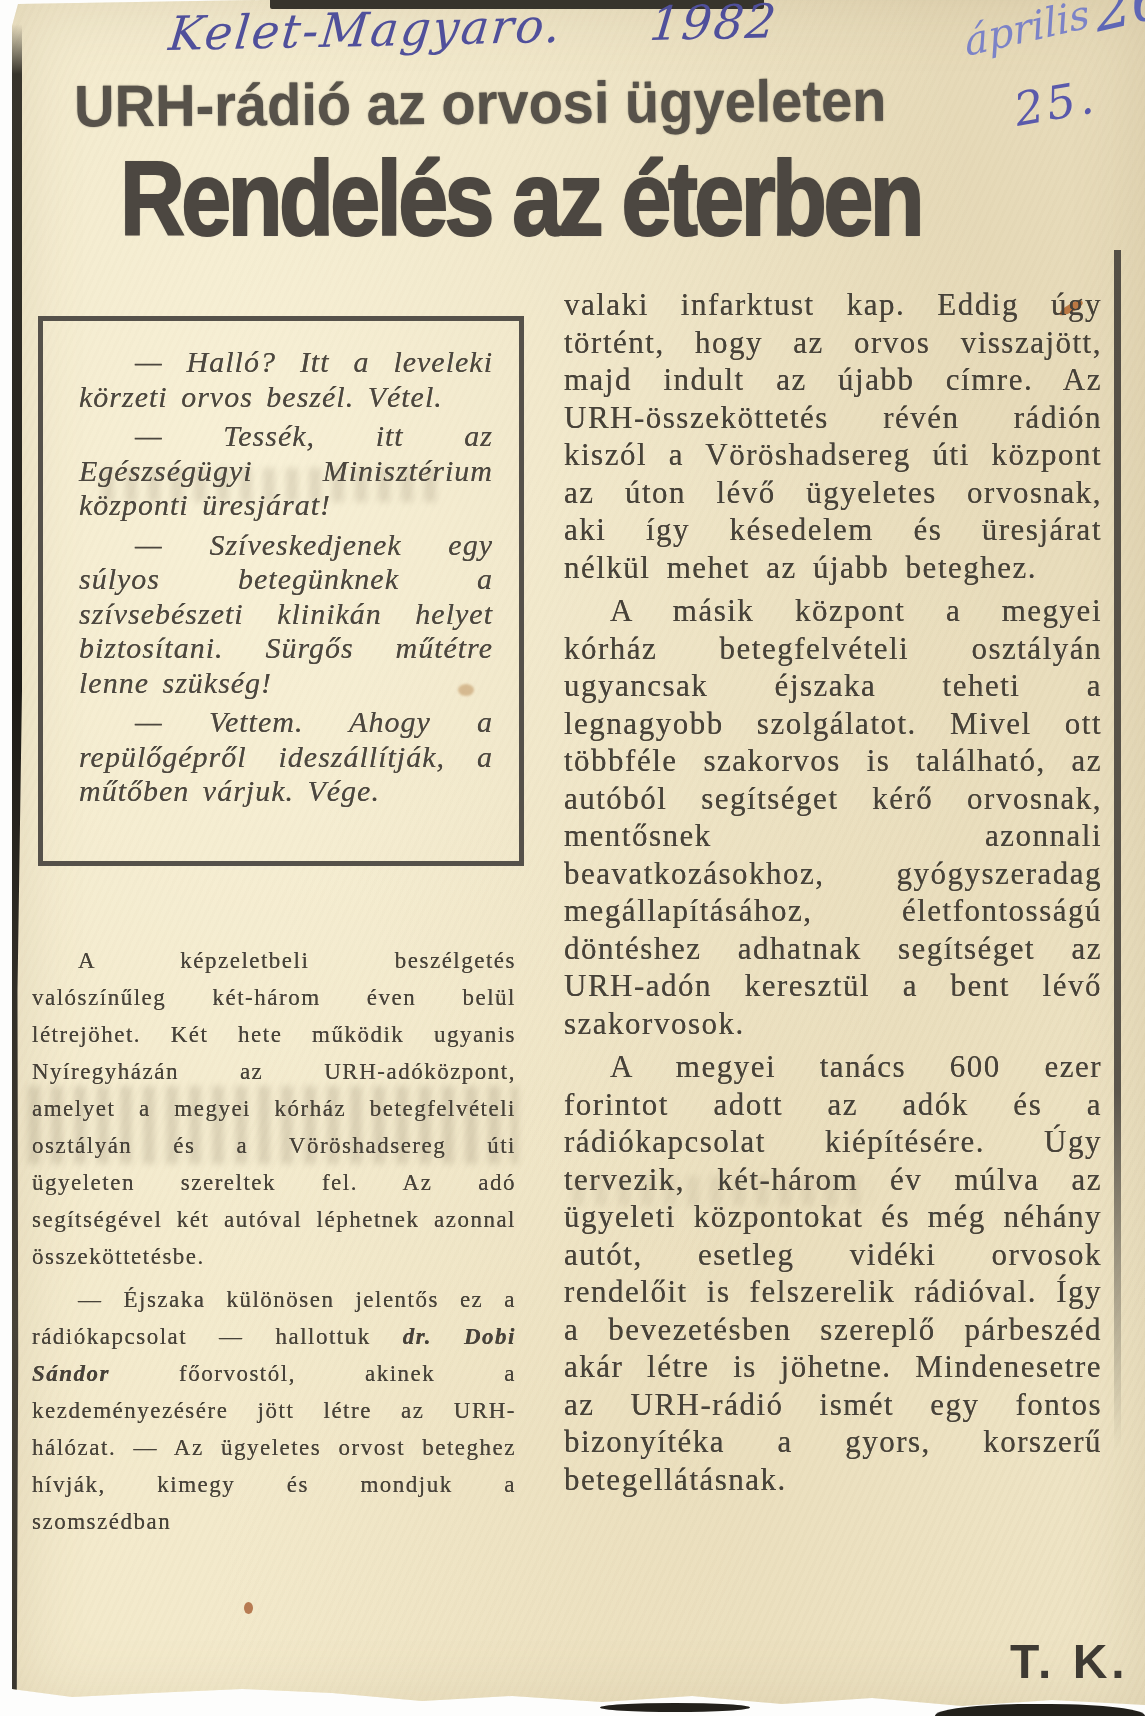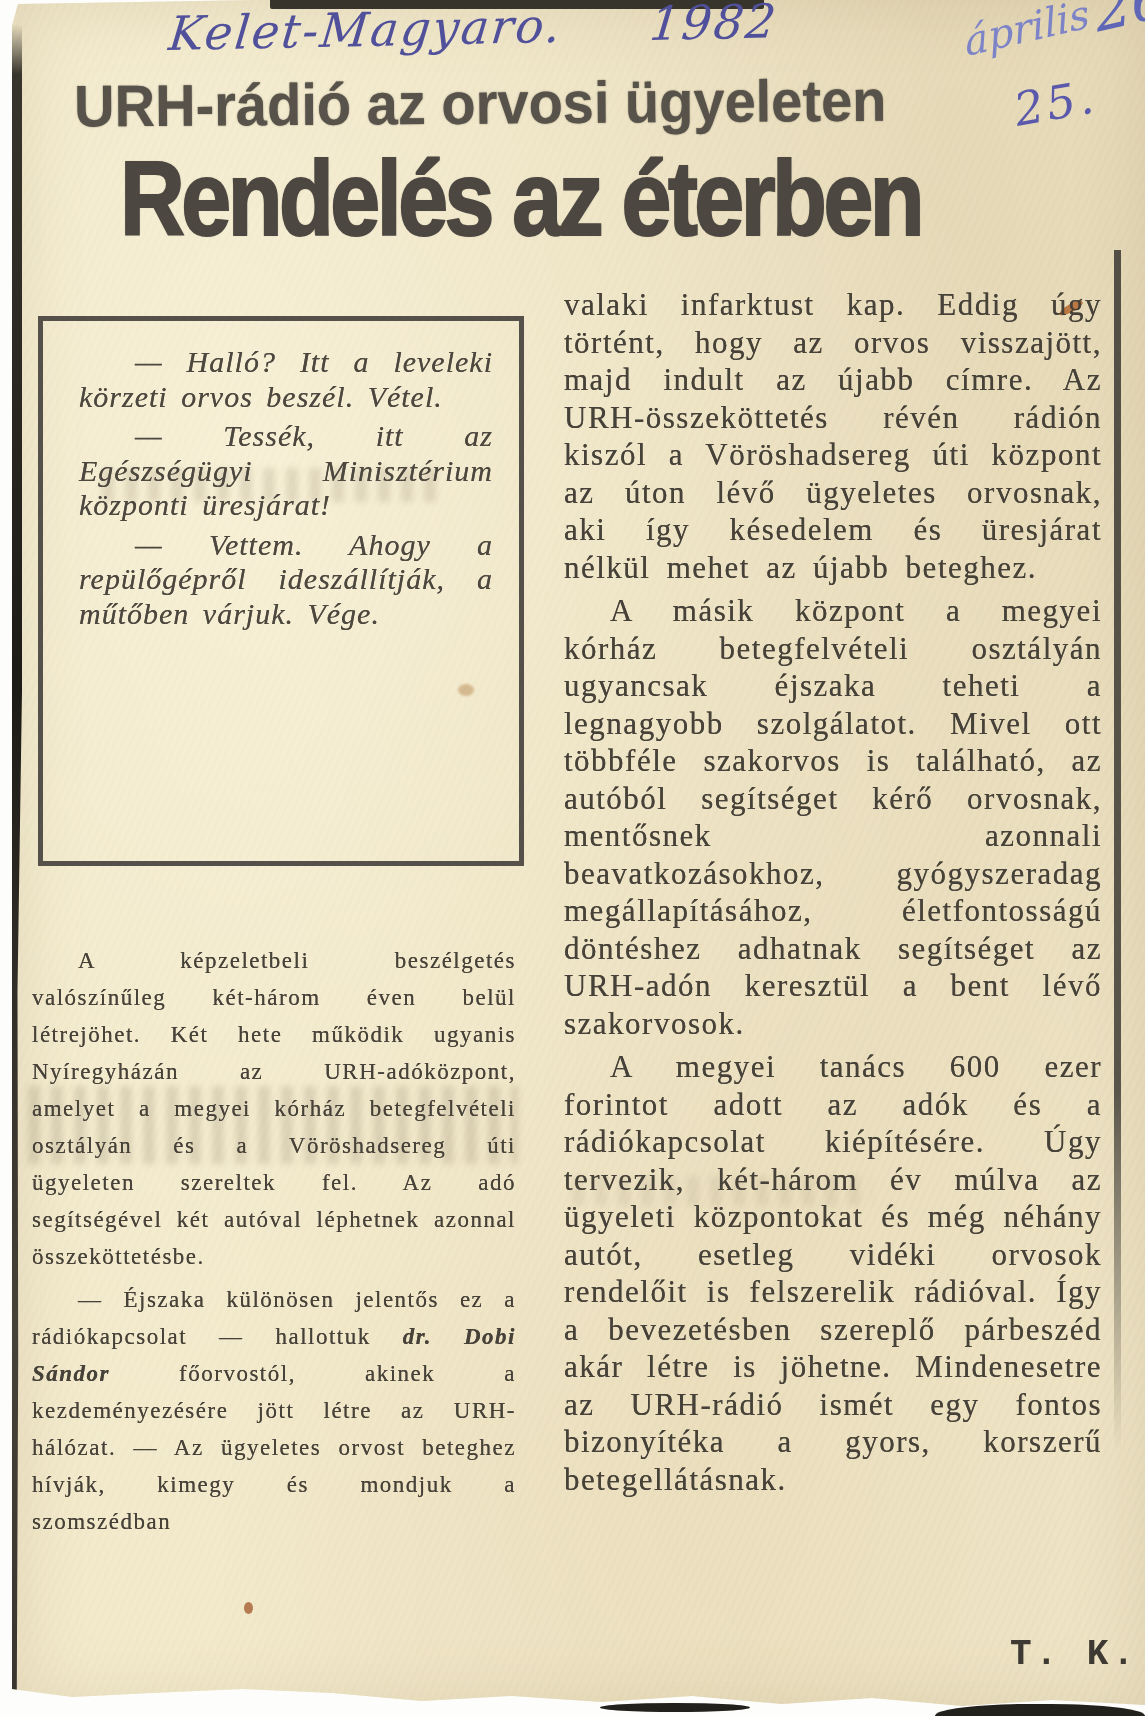--- a/index.html
+++ b/index.html
@@ -143,22 +143,22 @@
     font-size:23px; line-height:37px; letter-spacing:1.5px; word-spacing:7px;
   }
   .col-right {
     left:552px; top:286px; width:538px;
     font-size:31px; line-height:37.5px; letter-spacing:1.5px; word-spacing:7px;
   }
   .emph-name { font-style:italic; font-weight:bold;margin-top:11px; }
 
   .byline {
     position:absolute; left:998px; top:1634px;
-    font-family:Liberation Mono, monospace; font-weight:bold;
-    font-size:36px; letter-spacing:4px; color:#3e3a33;
+    font-family:Liberation Sans, sans-serif; font-weight:bold;
+    font-size:48px; letter-spacing:4px; color:#3e3a33;
     white-space:nowrap;
   }
 </style>
 </head>
 <body>
 
 <div class="stage">
 
   <div class="paper">
 
@@ -179,20 +179,21 @@
       <span>április</span><span class="hw-day">26</span>
     </div>
     <div class="hw-page">25.</div>
 
     <div class="kicker">URH-rádió az orvosi ügyeleten</div>
     <h1 class="headline">Rendelés az éterben</h1>
 
     <div class="dialogue-box">
       <p>— Halló? Itt a leveleki körzeti orvos beszél. Vétel.</p>
       <p>— Tessék, itt az Egészségügyi Minisztérium központi üresjárat!</p>
+      <p>— Szíveskedjenek egy súlyos betegünknek a szívsebészeti klinikán helyet biztosítani. Sürgős műtétre lenne szükség!</p>
       <p>— Vettem. Ahogy a repülőgépről ideszállítják, a műtőben várjuk. Vége.</p>
     </div>
 
     <div class="col col-left">
       <p>A képzeletbeli beszélgetés valószínűleg két-három éven belül létrejöhet. Két hete működik ugyanis Nyíregyházán az URH-adóközpont, amelyet a megyei kórház betegfelvételi osztályán és a Vöröshadsereg úti ügyeleten szereltek fel. Az adó segítségével két autóval léphetnek azonnal összeköttetésbe.</p>
       <p><span>— Éjszaka különösen jelentős ez a rádiókapcsolat — hallottuk </span><span class="emph-name">dr. Dobi Sándor</span><span> főorvostól, akinek a kezdeményezésére jött létre az URH-hálózat. — Az ügyeletes orvost beteghez hívják, kimegy és mondjuk a szomszédban</span></p>
     </div>
 
     <div class="col col-right">
       <p class="noindent">valaki infarktust kap. Eddig úgy történt, hogy az orvos visszajött, majd indult az újabb címre. Az URH-összeköttetés révén rádión kiszól a Vöröshadsereg úti központ az úton lévő ügyeletes orvosnak, aki így késedelem és üresjárat nélkül mehet az újabb beteghez.</p>

